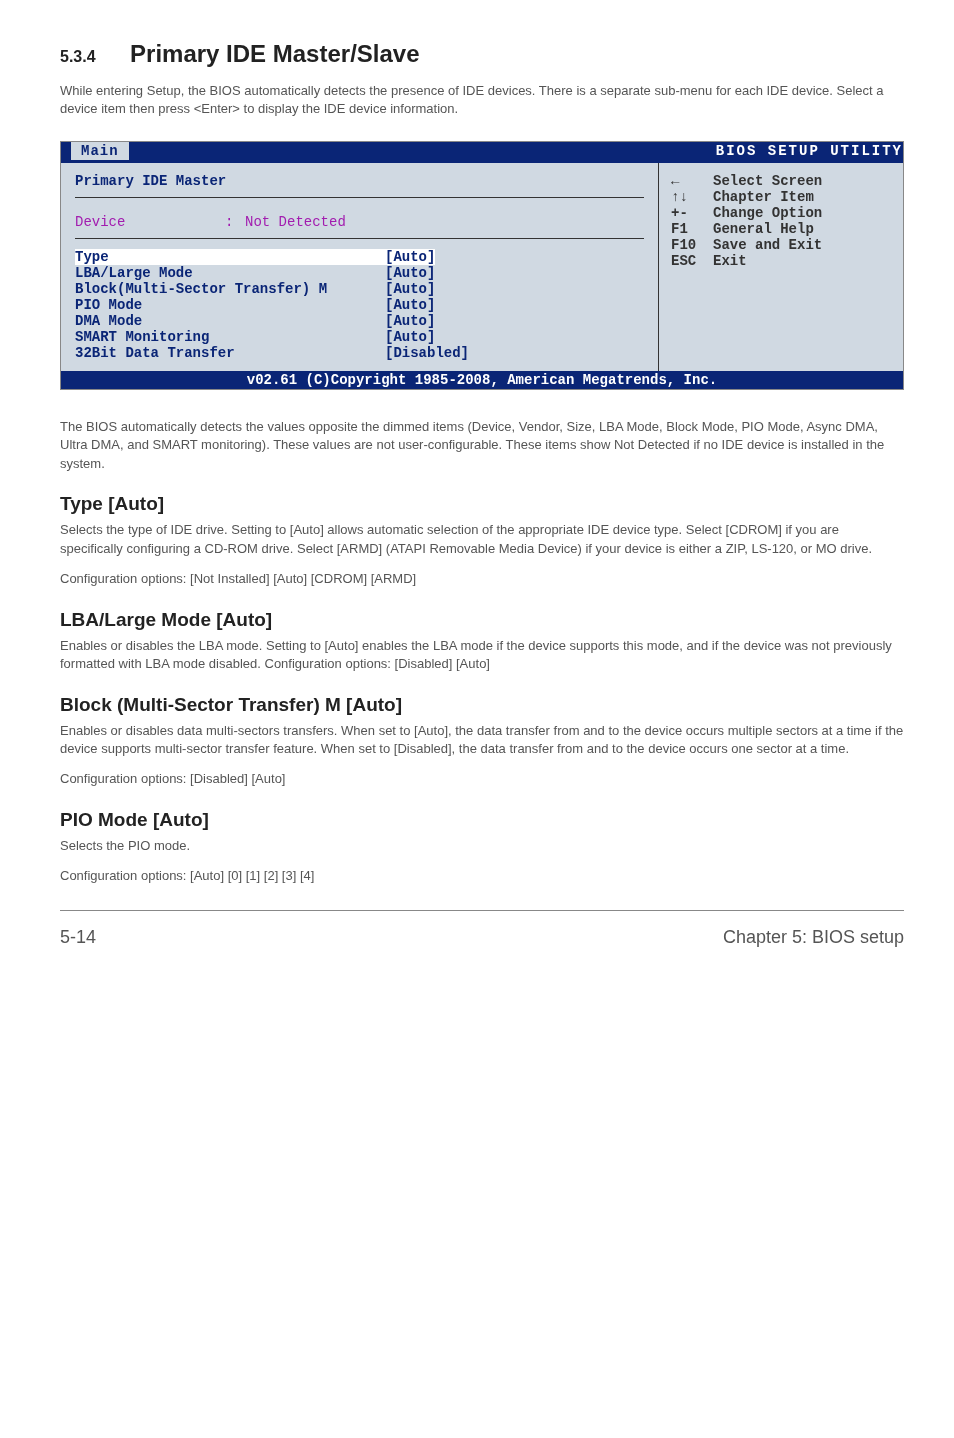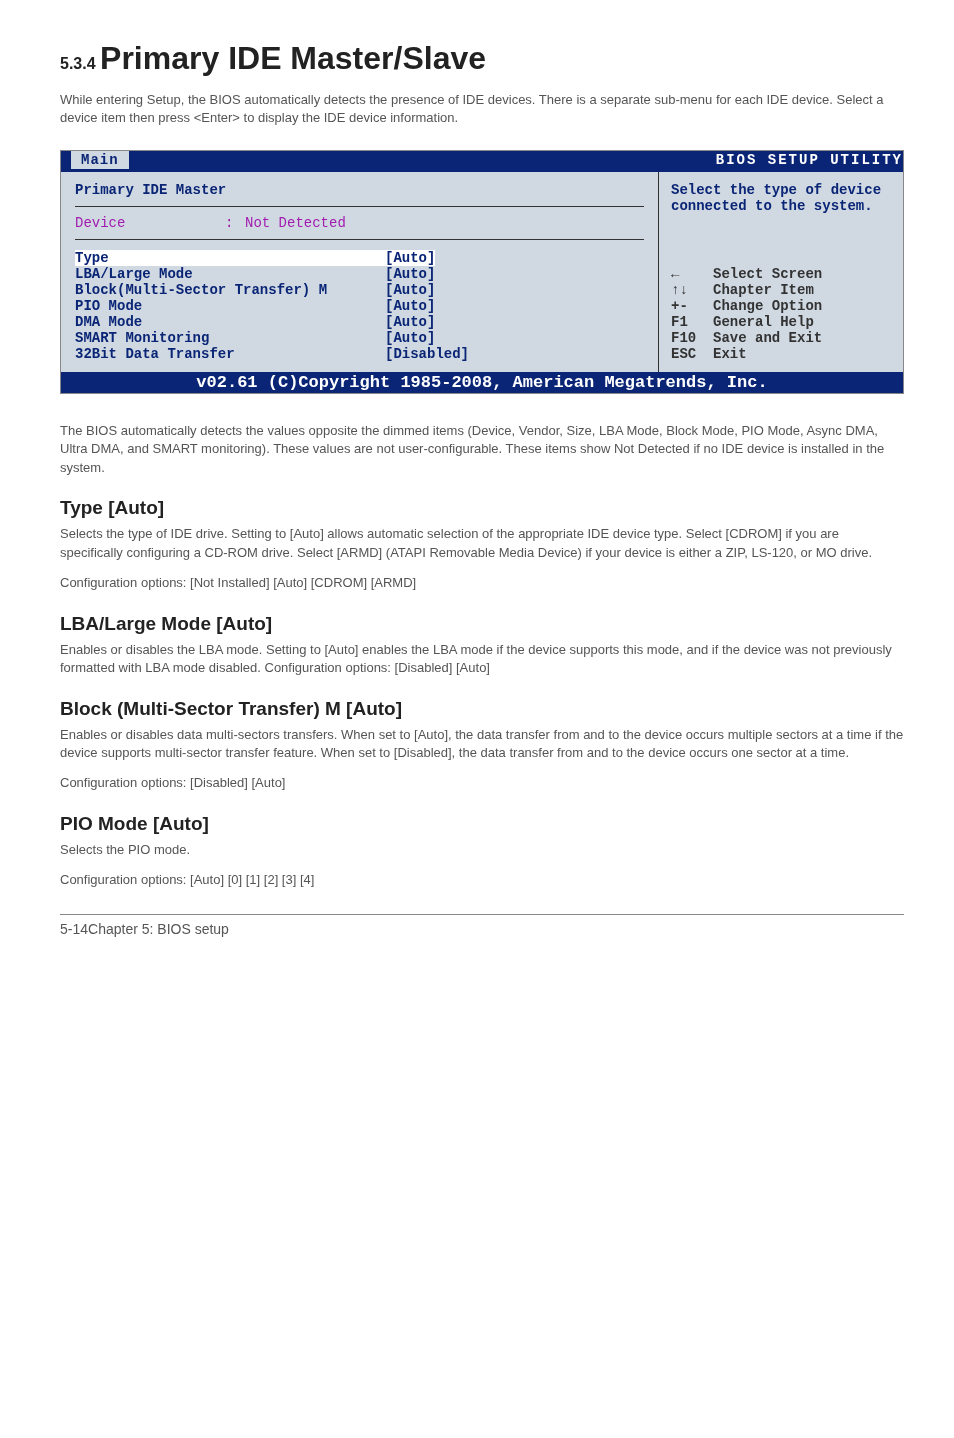--- a/index.html
+++ b/index.html
@@ -11,24 +11,25 @@
     margin: 0 auto;
     padding: 40px 50px 20px 60px;
   }
   .section-number {
     font-size: 16px;
     font-weight: bold;
     color: #222;
     display: inline-block;
   }
   .section-title {
-    font-size: 32px;
+    font-size: 24px;
     font-weight: bold;
     color: #222;
     display: inline-block;
+    margin-left: 30px;
   }
   .section-heading {
     margin-bottom: 14px;
   }
   p.body-text {
     font-size: 13px;
     line-height: 1.42;
     color: #555;
     margin-bottom: 12px;
   }
@@ -70,21 +71,21 @@
     width: 245px;
     border-left: 1px solid #333;
     padding: 10px 12px;
     display: flex;
     flex-direction: column;
     justify-content: space-between;
   }
   .bios-head {
     border-bottom: 1px solid #333;
     padding-bottom: 8px;
-    margin-bottom: 8px;
+    margin-bottom: 16px;
     font-weight: bold;
     color: #0a2576;
   }
   .bios-row {
     display: flex;
     padding: 0;
   }
   .bios-label {
     width: 310px;
     color: #0a2576;
@@ -108,35 +109,36 @@
     font-weight: bold;
   }
   .help-line { display: flex; }
   .help-key { width: 42px; }
   .bios-footer {
     background: #0a2576;
     color: #ffffff;
     text-align: center;
     font-weight: bold;
     padding: 1px 0;
-    font-size: 17px;
+    font-size: 14px;
   }
   h3.sub {
     font-size: 19px;
     font-weight: bold;
     color: #222;
     margin-top: 20px;
     margin-bottom: 6px;
   }
   .footer {
     display: flex;
+    justify-content: space-between;
     border-top: 1px solid #888;
     margin-top: 24px;
-    padding-top: 6px;
-    font-size: 14px;
+    padding-top: 16px;
+    font-size: 18px;
     color: #555;
   }
 </style>
 </head>
 <body>
 
 <div class="section-heading">
   <span class="section-number">5.3.4</span>
   <span class="section-title">Primary IDE Master/Slave</span>
 </div>
@@ -181,21 +183,20 @@
             <span class="bios-label">SMART Monitoring</span>
             <span class="bios-value">[Auto]</span>
           </div>
           <div class="bios-row">
             <span class="bios-label">32Bit Data Transfer</span>
             <span class="bios-value">[Disabled]</span>
           </div>
         </div>
     </div>
     <div class="bios-right">
-      <div class="bios-help-top">Select the type of device connected to the system.</div>
       <div class="bios-help-bottom" id="bios-help-keys">
           <div class="help-line">
             <span class="help-key">←</span>
             <span>Select Screen</span>
           </div>
           <div class="help-line">
             <span class="help-key">↑↓</span>
             <span>Chapter Item</span>
           </div>
           <div class="help-line">

